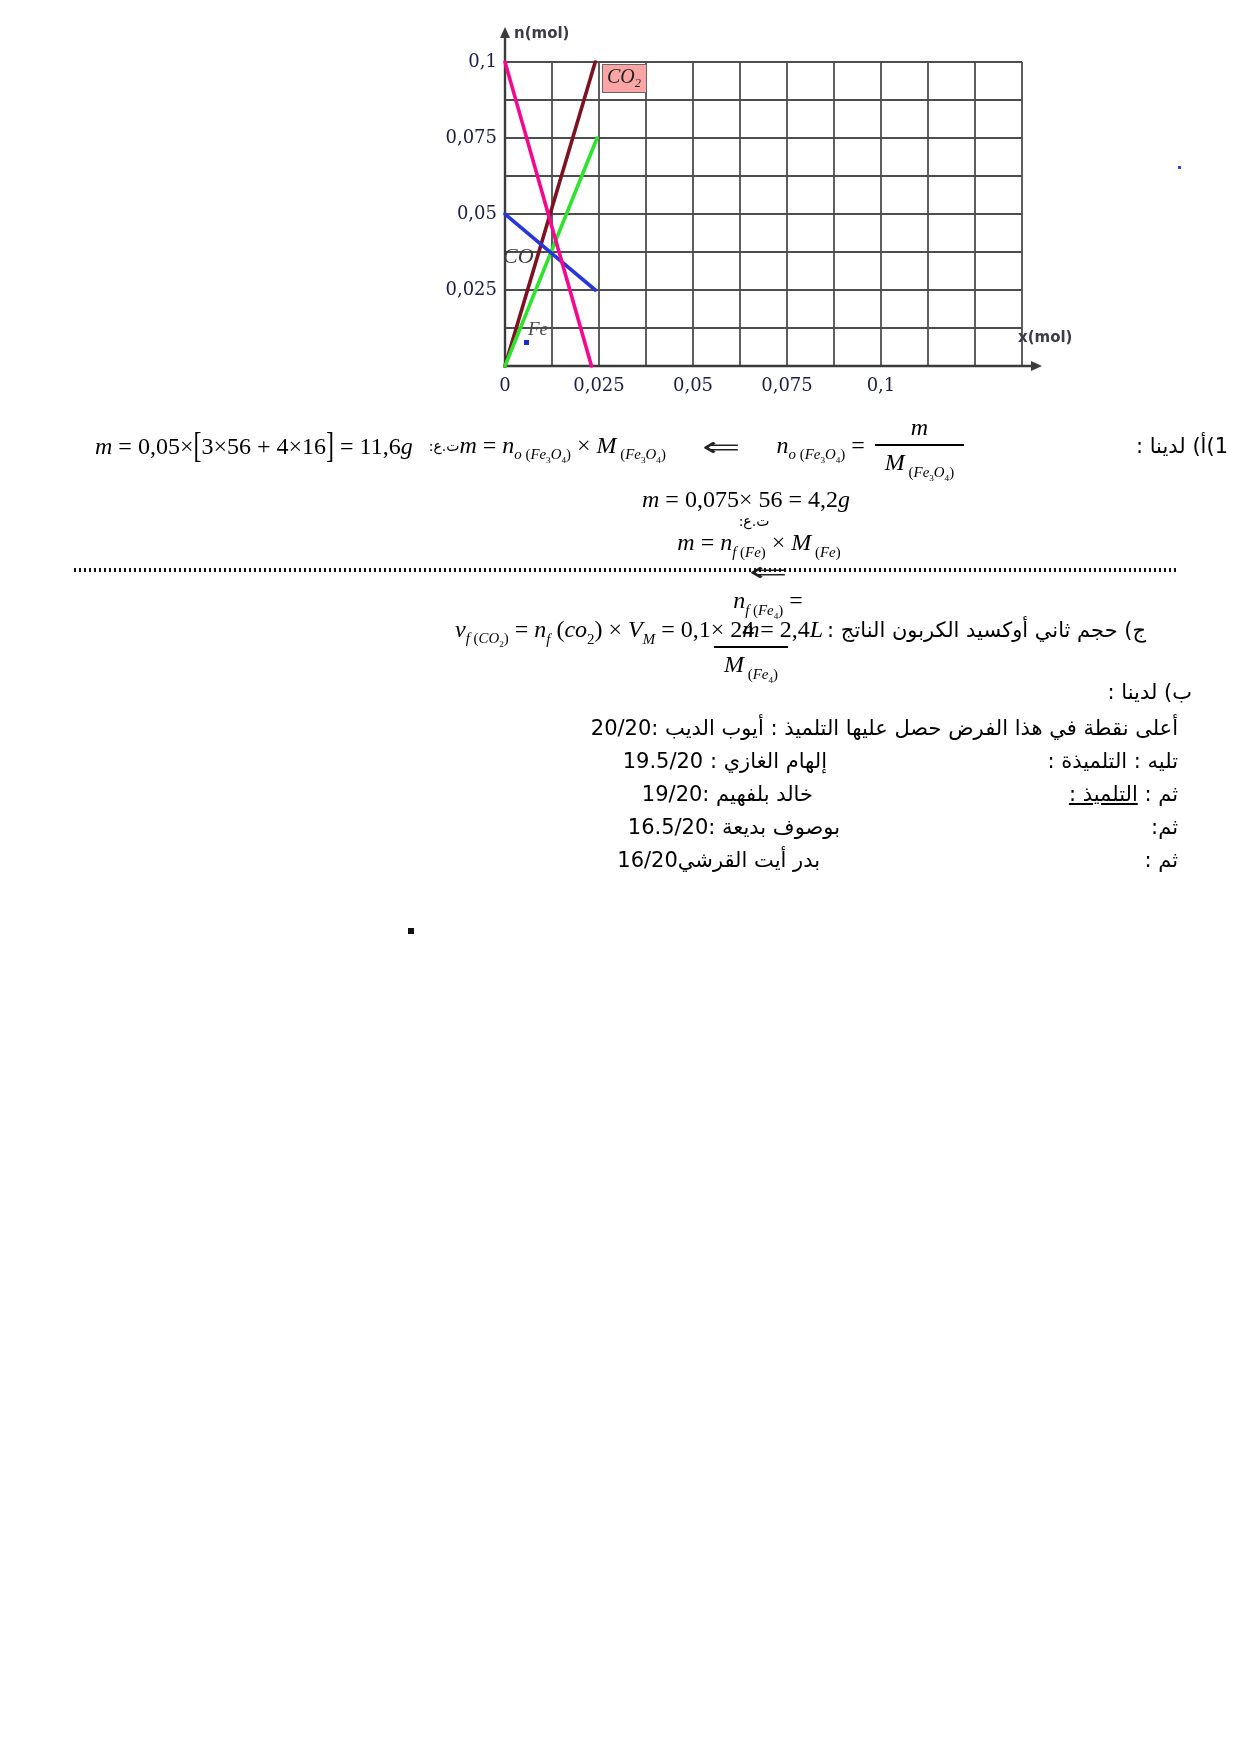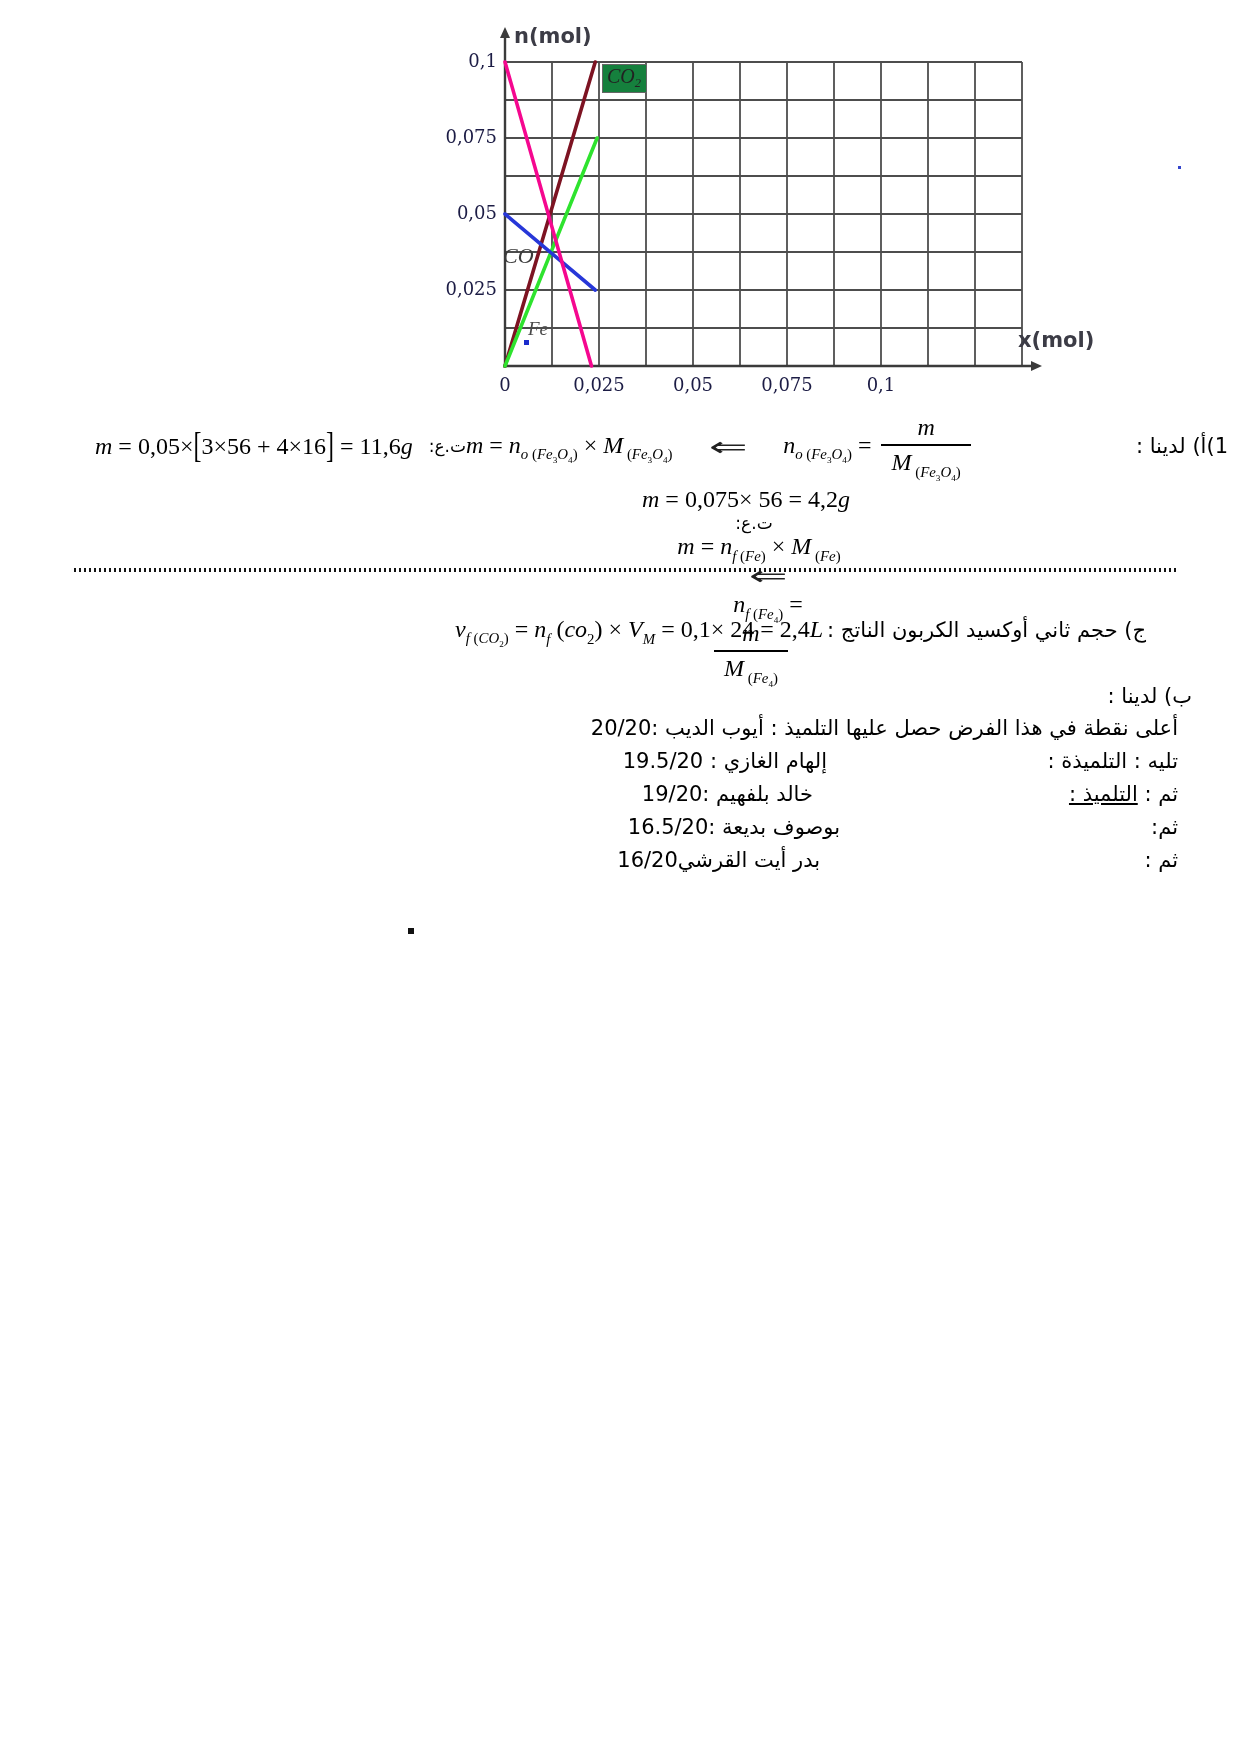--- a/index.html
+++ b/index.html
@@ -2,45 +2,45 @@
 <html><head>
 <meta charset="utf-8">
 <style>
   html,body{margin:0;padding:0;}
   body{width:1240px;height:1754px;background:#ffffff;position:relative;overflow:hidden;
        font-family:"DejaVu Sans",sans-serif;color:#000;}
   
   #chart{position:absolute;left:430px;top:22px;width:720px;height:390px;}
   #chart-svg{position:absolute;left:0;top:0;}
   .axlabel{position:absolute;font-family:"DejaVu Sans",sans-serif;font-weight:bold;
-           font-size:21px;color:#3c3c46;white-space:nowrap;}
+           font-size:15px;color:#3c3c46;white-space:nowrap;}
   .ytick{position:absolute;width:64px;text-align:right;font-family:"DejaVu Serif",serif;
          font-size:18px;color:#1c1c45;}
   .xtick{position:absolute;width:74px;text-align:center;font-family:"DejaVu Serif",serif;
          font-size:18px;color:#1c1c45;}
   .chem{position:absolute;font-family:"Liberation Serif","DejaVu Serif",serif;
         font-style:italic;font-size:20px;color:#3a3a3a;white-space:nowrap;}
-  .co2box{border:1px solid #666;background:#15803d;padding:0 5px 1px 4px;color:#222;}
+  .co2box{border:1px solid #666;background:#fca5a5;padding:0 5px 1px 4px;color:#222;}
   .chem sub{font-size:0.62em;vertical-align:-0.35em;}
   #fedot{position:absolute;width:5px;height:5px;background:#1b2ccc;}
   
   .mrow{position:absolute;display:flex;align-items:center;white-space:nowrap;}
   .math{font-family:"Liberation Serif","DejaVu Serif",serif;font-size:24px;color:#000;
         white-space:nowrap;}
   .math i{font-style:italic;}
   .math sub{font-size:0.62em;vertical-align:-0.45em;line-height:0;}
   .math .br{display:inline-block;transform:scaleY(1.45);font-weight:300;}
   .frac{display:inline-flex;flex-direction:column;align-items:center;
         font-family:"Liberation Serif","DejaVu Serif",serif;font-size:24px;}
   .frac .num{padding:0 16px 3px;}
   .frac .den{border-top:2px solid #000;padding:3px 10px 0;}
   .frac i{font-style:italic;}
   .frac sub{font-size:0.62em;vertical-align:-0.45em;line-height:0;}
   .arrow{font-size:27px;color:#222;transform:scaleX(1.7);display:inline-block;}
-  .artag{direction:rtl;font-size:17px;color:#000;text-align:right;}
+  .artag{direction:rtl;font-size:14px;color:#000;text-align:right;}
   .intro{direction:rtl;font-size:21px;color:#000;white-space:nowrap;}
   
   .dotline{position:absolute;height:4px;
            background:repeating-linear-gradient(90deg,#151515 0 2px,transparent 2px 5px);}
   
   #list{position:absolute;left:80px;top:712px;width:1098px;height:180px;}
   .lrow{position:absolute;width:100%;height:30px;font-size:21px;}
   .lrow .rlabel{position:absolute;right:0;direction:rtl;white-space:nowrap;}
   .lrow .lname{position:absolute;direction:rtl;white-space:nowrap;}
   .u{text-decoration:underline;}

